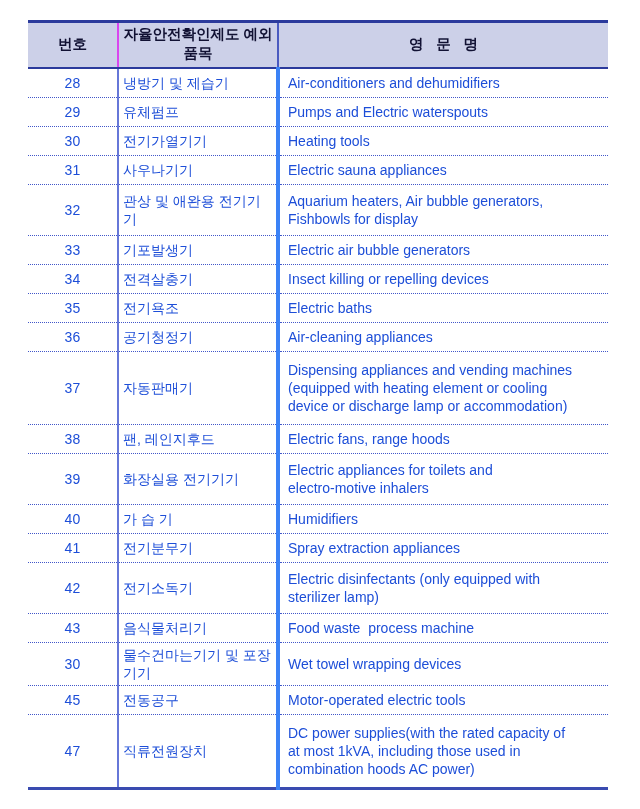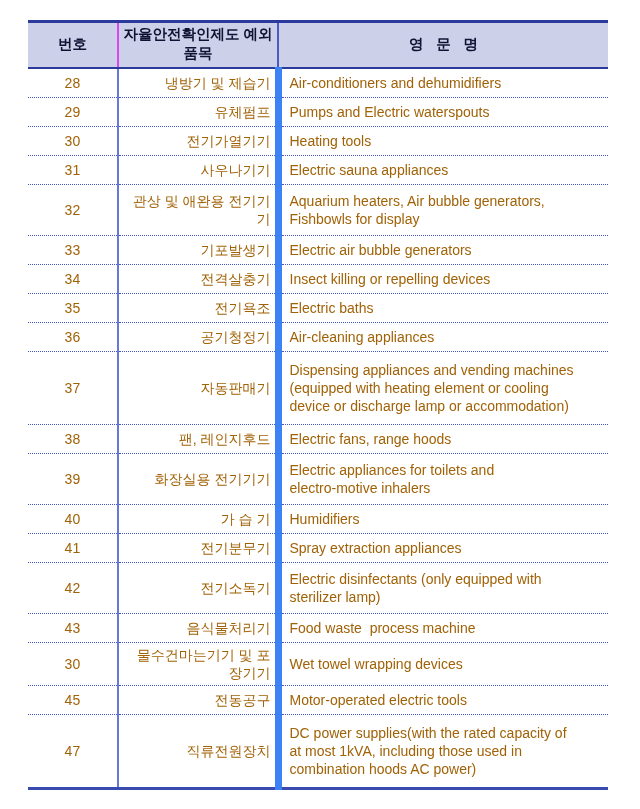--- a/index.html
+++ b/index.html
@@ -46,37 +46,37 @@
     border-bottom: 2px solid #2b3a9c;
   }
   thead th.th-no  { border-right: 2px solid #d946ef; }
   thead th.th-ko  { border-right: 2px solid #4a5ac0; }
   thead th.th-en  { letter-spacing: 0.30em; text-indent: 0.30em; }
 
   tbody tr { }
 
   tbody td {
     border-bottom: 1px dotted #4257c9;
-    color: #a16207;
+    color: #1d4ed8;
     font-size: 14px;
     line-height: 1.30;
     vertical-align: middle;
     padding: 3px 0;
   }
   tbody tr:last-child td { border-bottom: none; }
 
   td.cell-no {
     text-align: center;
     border-right: 2px solid #6677d8;
     font-size: 14px;
     letter-spacing: 0.02em;
   }
   td.cell-ko {
-    text-align: right;
-    border-right: 7px solid #3b82f6;
+    text-align: left;
+    border-right: 4px solid #3b82f6;
     padding-left: 4px;
     padding-right: 4px;
   }
   td.cell-en {
     text-align: left;
     padding-left: 8px;
     padding-right: 4px;
   }
 
   

